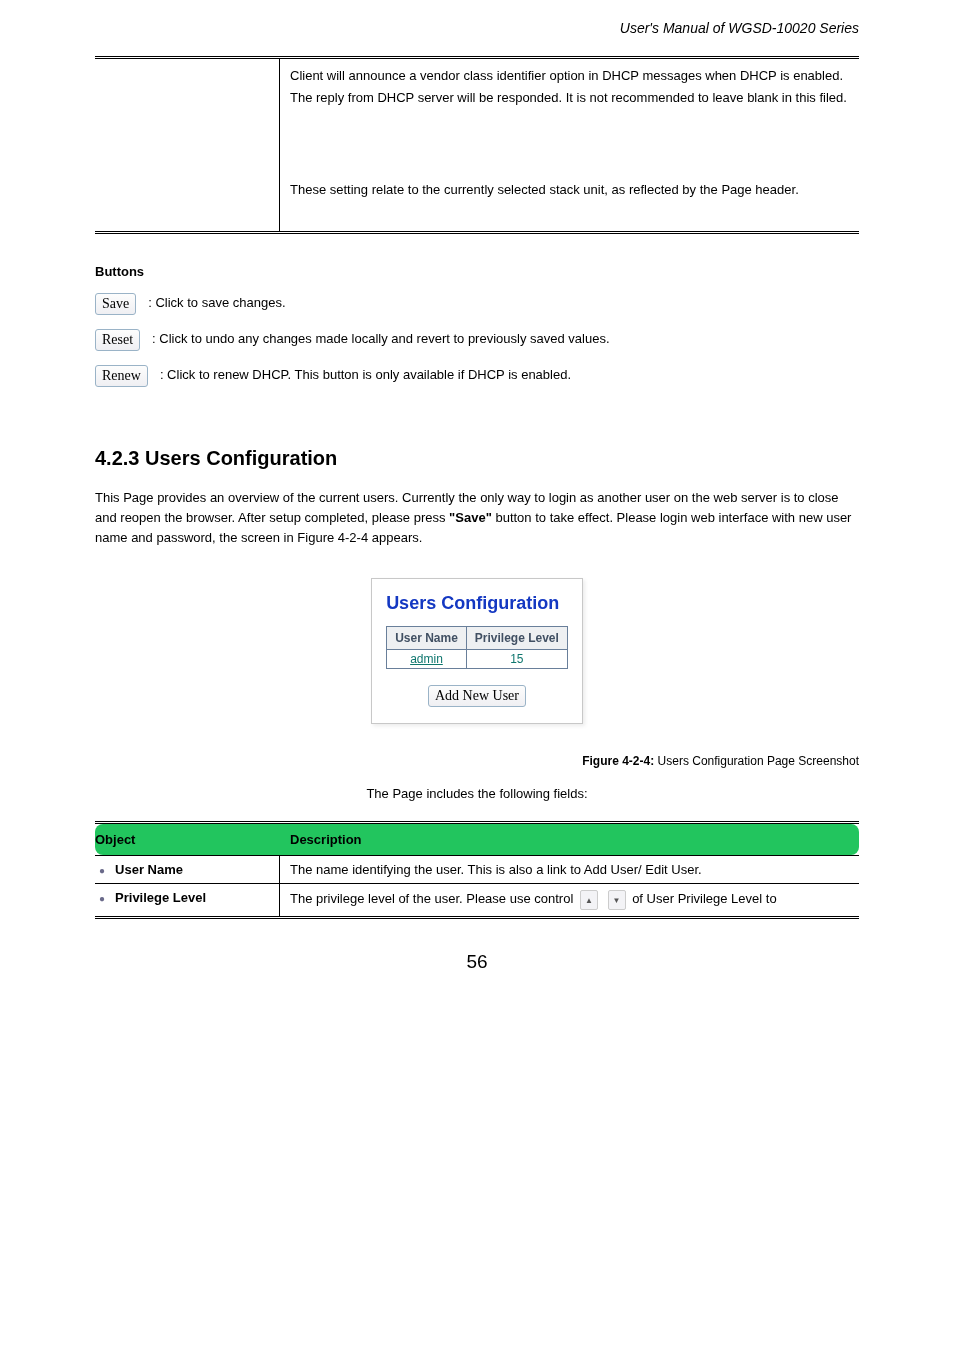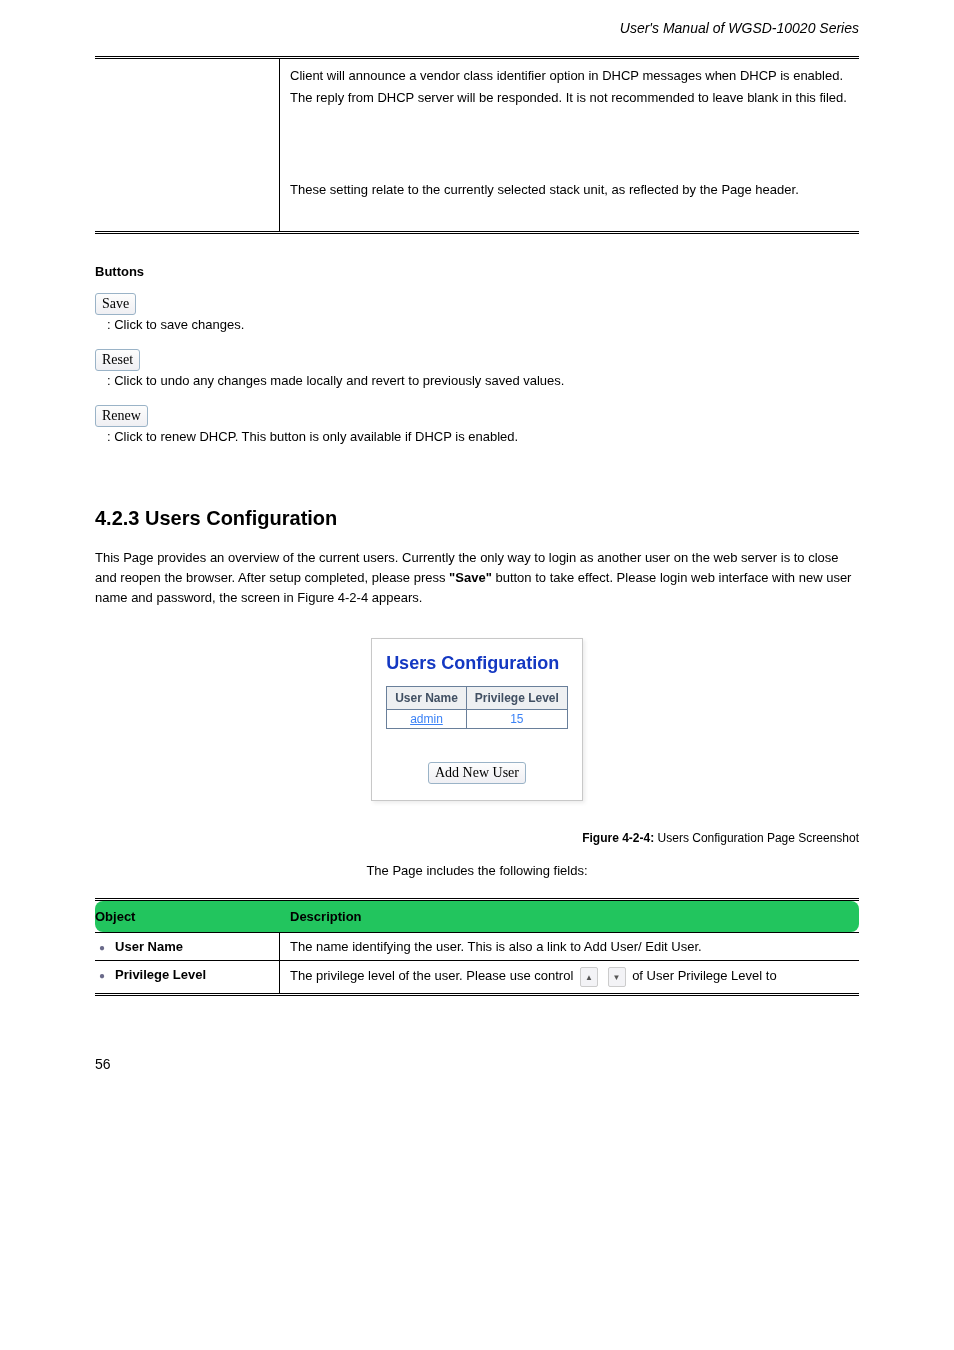--- a/index.html
+++ b/index.html
@@ -60,21 +60,20 @@
     font-size: 10px;
   }
   .buttons-heading {
     font-weight: bold;
     margin: 30px 0 14px 0;
   }
   .btn-row {
     display: flex;
     margin: 14px 0;
     align-items: flex-start;
-    flex-direction: column;
   }
   .ui-btn {
     font-family: "Times New Roman", serif;
     font-size: 14px;
     background: linear-gradient(#fdfdfd,#efeff3);
     border: 1px solid #9ab3c7;
     border-radius: 3px;
     padding: 1px 6px;
     white-space: nowrap;
     display: inline-block;
@@ -124,46 +123,46 @@
     font-family: Verdana, Arial, sans-serif;
     font-size: 12px;
     font-weight: bold;
     padding: 4px 8px;
   }
   .users-table td {
     border: 1px solid #697f9a;
     font-family: Verdana, Arial, sans-serif;
     font-size: 12px;
     padding: 2px 8px;
-    color: #3b82f6;
+    color: #0f766e;
   }
   .users-table td.username {
     text-align: center;
     text-decoration: underline;
   }
   .users-table td.privlevel {
   }
   .add-btn-wrap {
-    margin-top: 33px;
+    margin-top: 16px;
   }
   .fig-caption {
     text-align: right;
     font-weight: bold;
     font-size: 12px;
     margin: 10px 0 18px 0;
   }
   .page-caption {
     text-align: center;
     font-size: 13px;
     margin: 16px 0 20px 0;
   }
   .pagefoot {
-    text-align: left;
-    font-size: 14px;
-    margin-top: 60px;
+    text-align: center;
+    font-size: 19px;
+    margin-top: 32px;
   }
   .inline-up-down {
     display: inline-flex;
     flex-direction: column;
     vertical-align: middle;
     border: 1px solid #ccc;
     background: #f3f3f6;
     width: 16px;
     height: 18px;
     border-radius: 2px;

